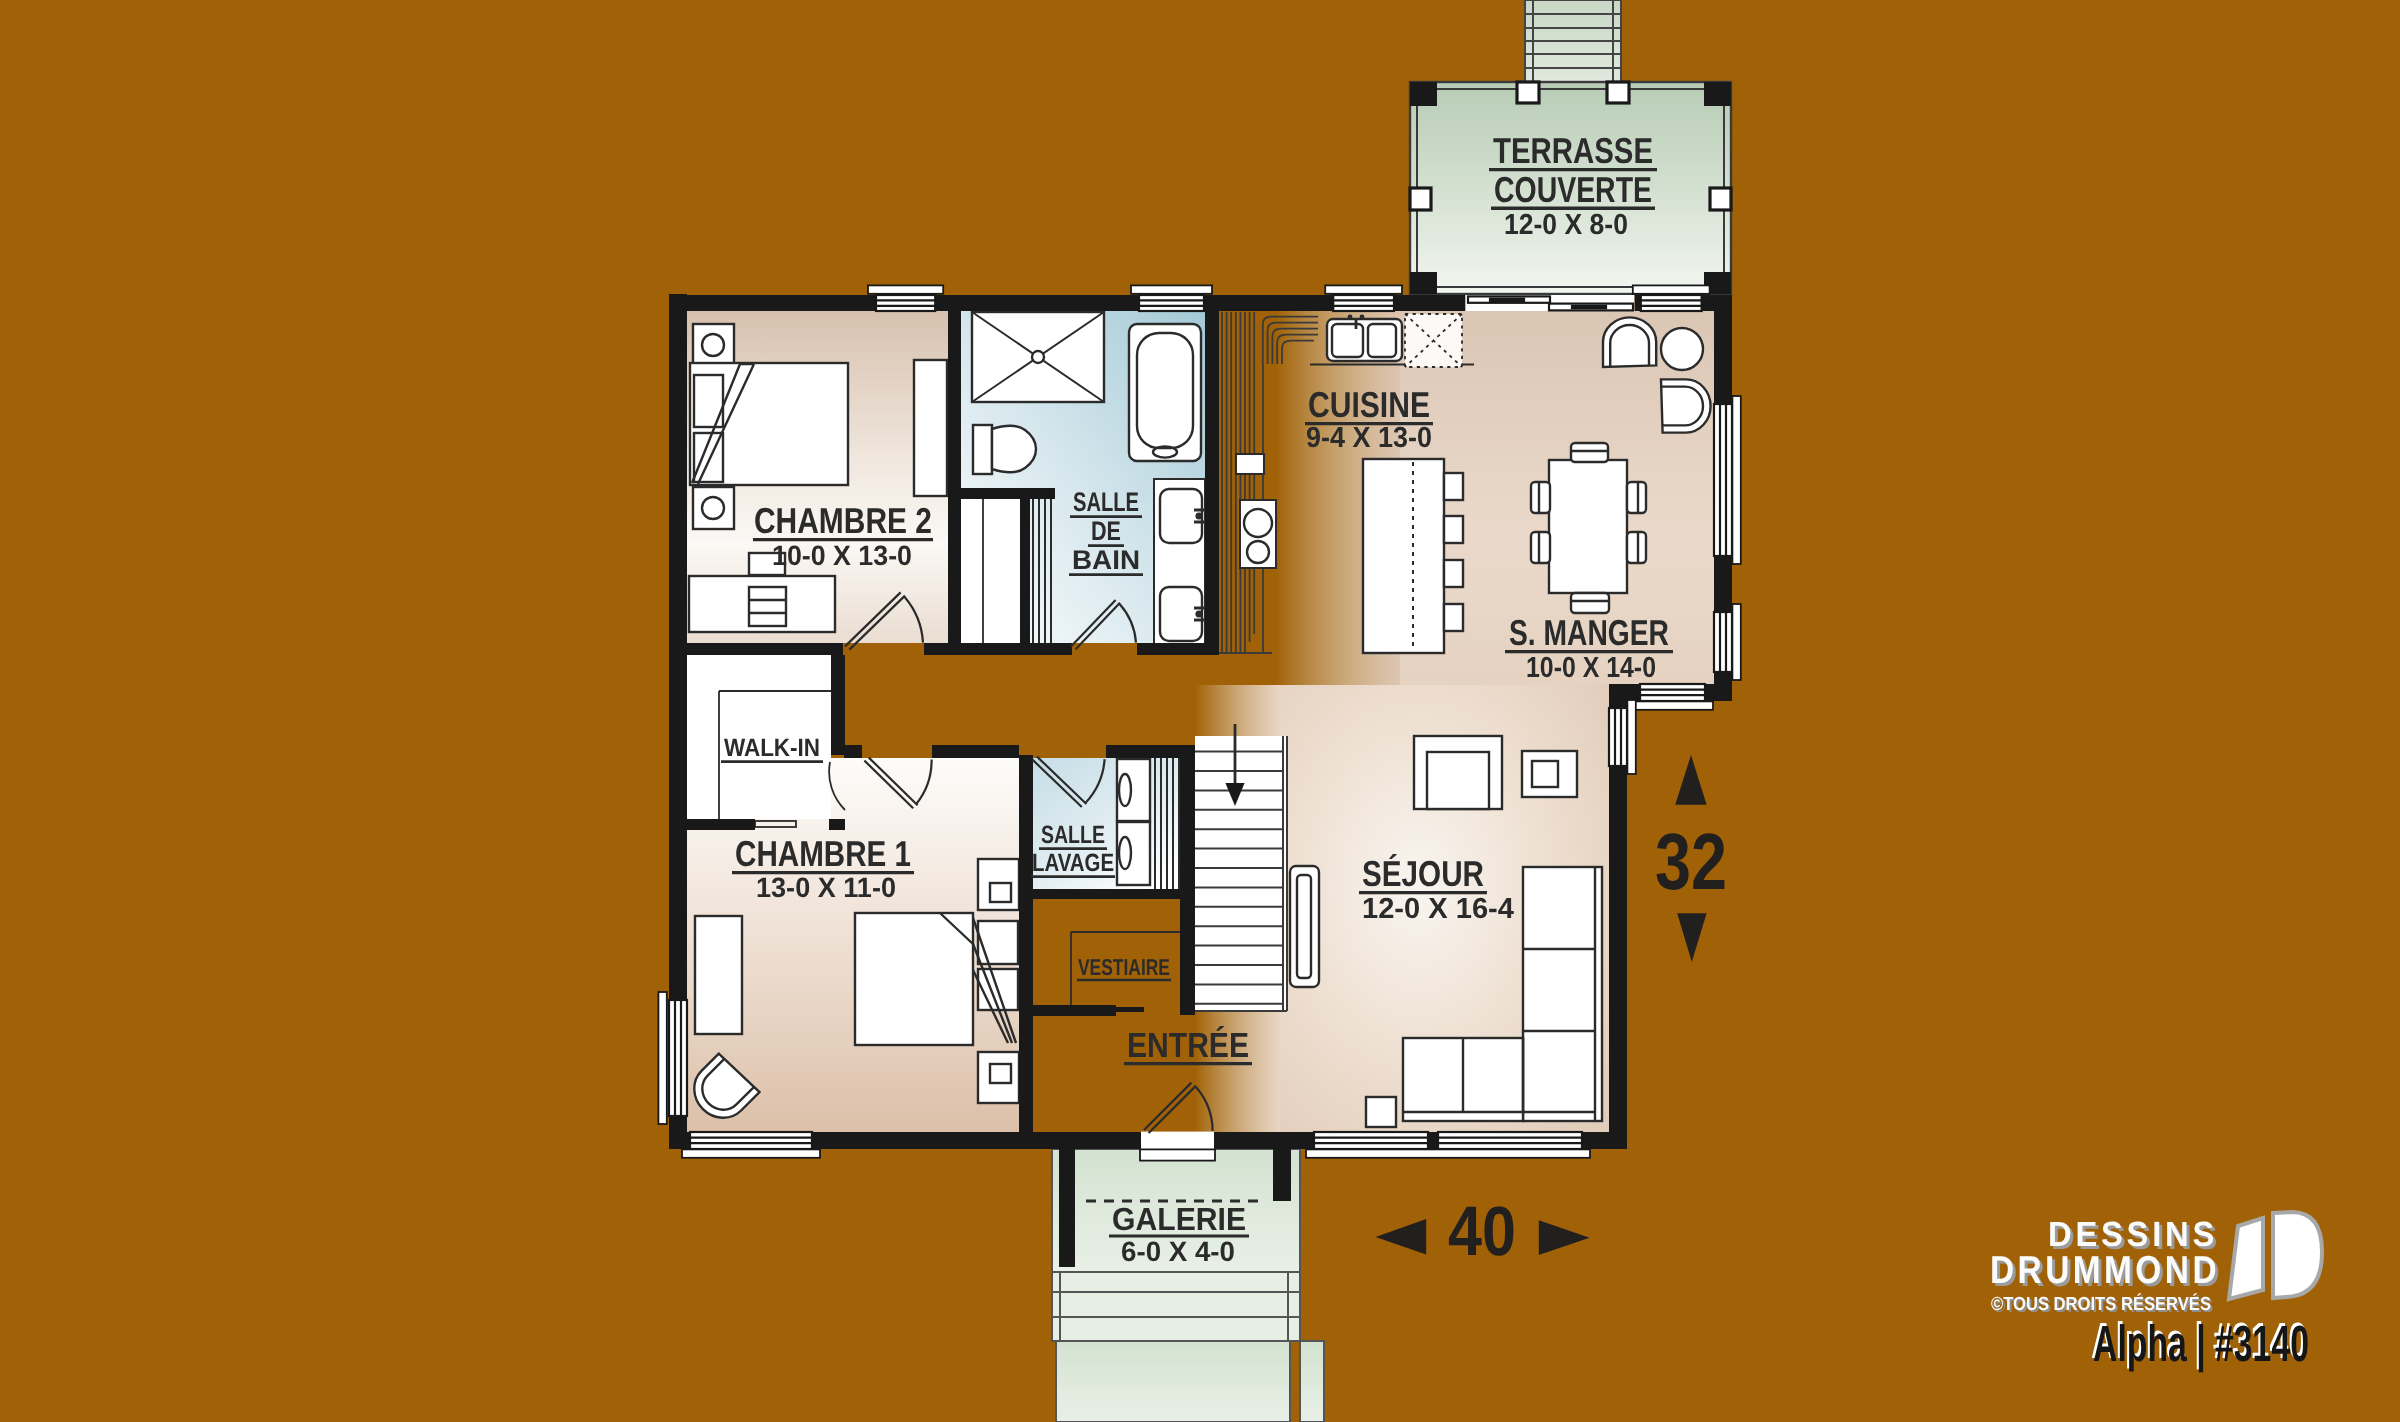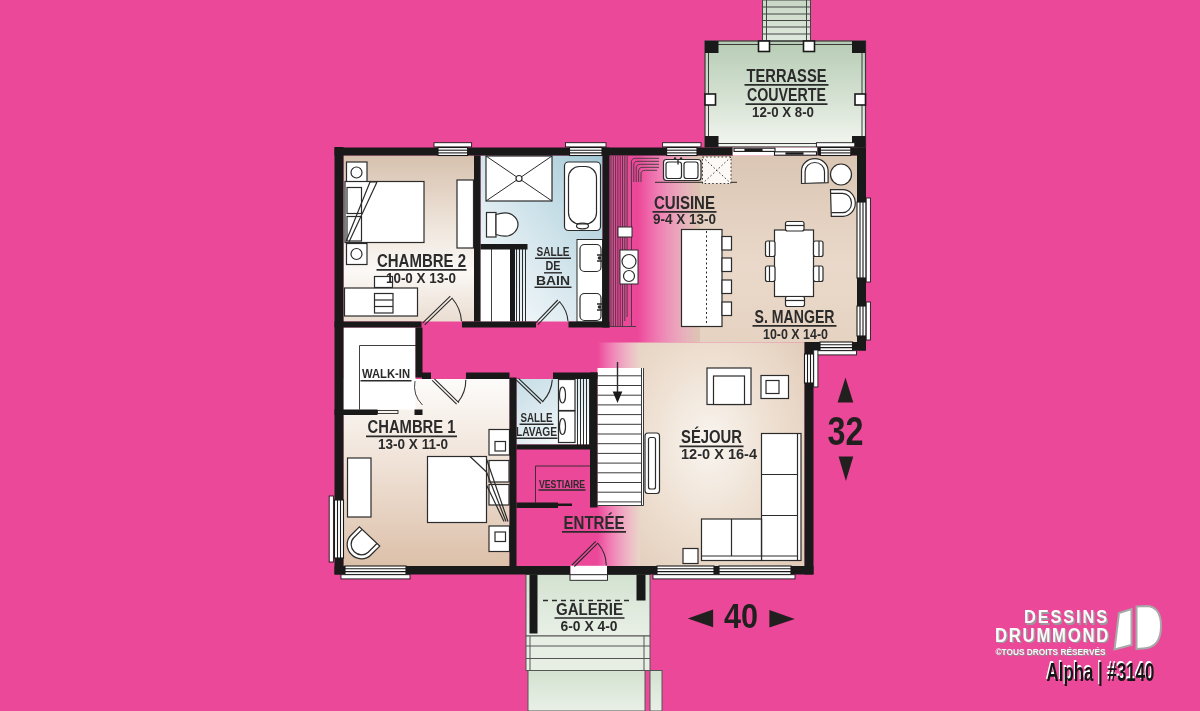--- a/index.html
+++ b/index.html
@@ -1,16 +1,16 @@
 <!DOCTYPE html>
 <html><head>
 <meta charset="utf-8">
 <style>
 html,body{margin:0;padding:0;background:#ffffff;}
-#page{position:relative;width:1200px;height:711px;background:#ec4899;overflow:hidden;}
+#page{position:relative;width:1200px;height:711px;background:#a16207;overflow:hidden;}
 svg text{font-family:"Liberation Sans",sans-serif;}
 </style>
 </head>
 <body>
 
 <div id="page">
 <svg width="1200" height="711" viewBox="0 0 1200 711">
 <defs>
 <linearGradient id="gC2" x1="0" y1="0" x2="0" y2="1">
  <stop offset="0" stop-color="#d7c1ae"></stop>

